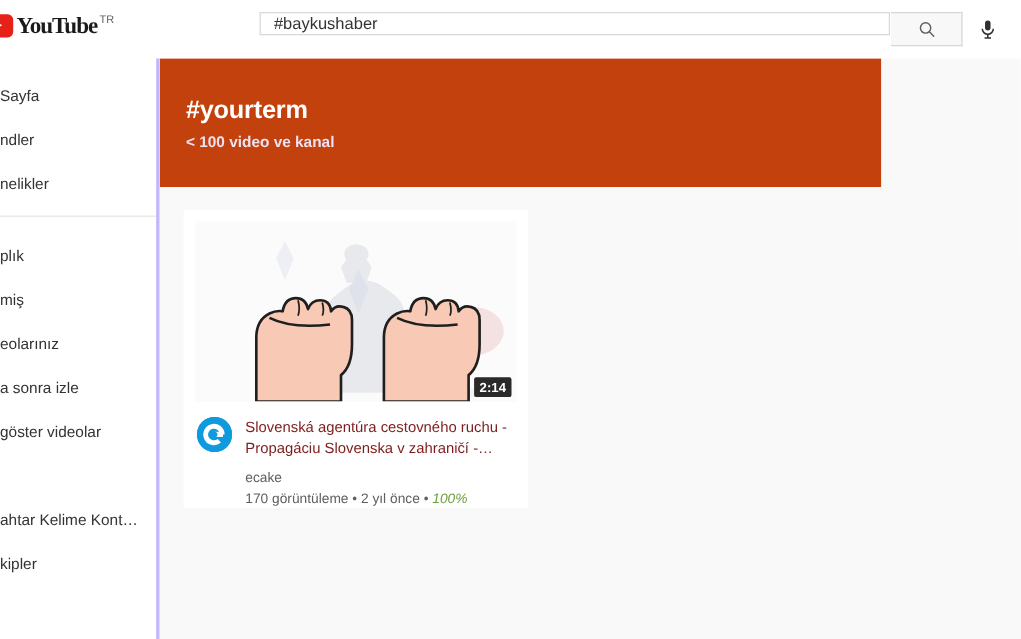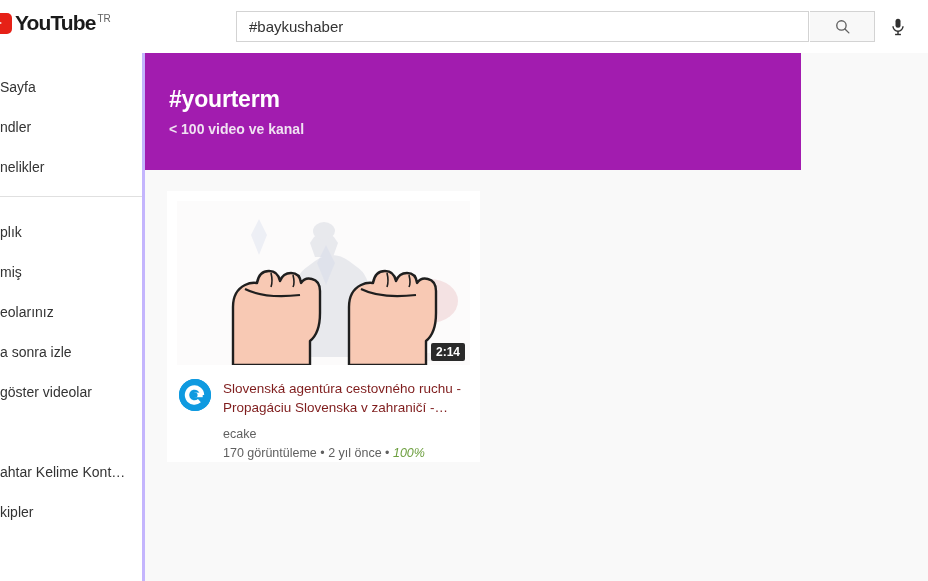--- a/index.html
+++ b/index.html
@@ -45,34 +45,34 @@
     border-left: 9px solid #ffffff;
     border-top: 5.5px solid transparent;
     border-bottom: 5.5px solid transparent;
   }
   #logo-word {
     font-size: 21px;
     font-weight: bold;
     letter-spacing: -0.9px;
     color: #1a1a1a;
     line-height: 22px;
-    font-family: Liberation Sans, sans-serif;
+    font-family: Liberation Serif, serif;
   }
   #logo-country {
     font-size: 10px;
     color: #606060;
     line-height: 11px;
     margin-left: 2px;
     margin-top: 1px;
   }
 
   #search-box {
     position: absolute;
     left: 236px; top: 11px;
-    width: 573px; height: 31px;
+    width: 573px; height: 21px;
     border: 1px solid #d3d3d3;
     background: #ffffff;
     display: flex;
     align-items: center;
     padding: 0 8px;
   }
   #search-input-text {
     font-size: 15px;
     color: #333333;
     line-height: 18px;
@@ -134,21 +134,21 @@
     position: absolute;
     left: 145px; top: 53px;
     width: 783px; height: 528px;
     background: #f9f9f9;
     overflow: hidden;
   }
   #hash-banner {
     position: absolute;
     left: 0; top: 0;
     width: 656px; height: 117px;
-    background: #a21caf;
+    background: #c2410c;
   }
   #hash-title {
     position: absolute;
     left: 24px; top: 33px;
     font-size: 23px;
     font-weight: bold;
     color: #ffffff;
     letter-spacing: -0.2px;
     line-height: 26px;
   }

